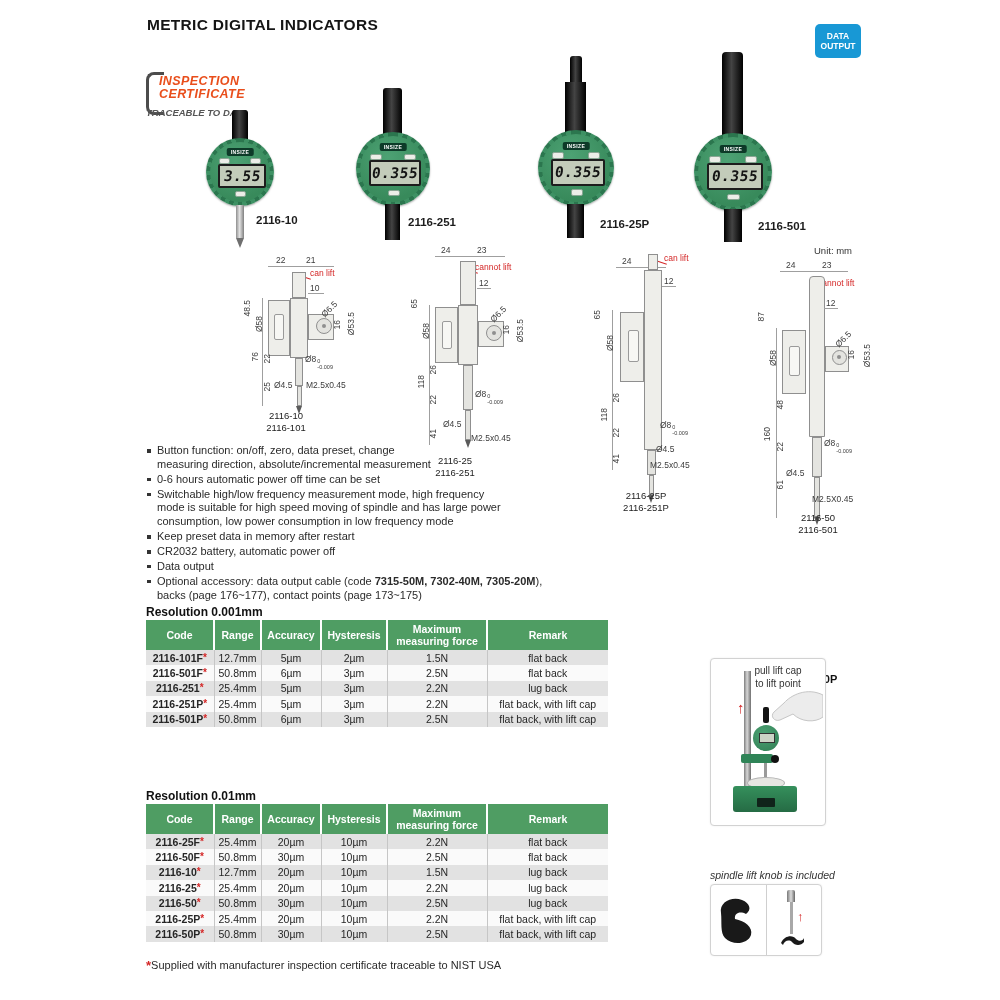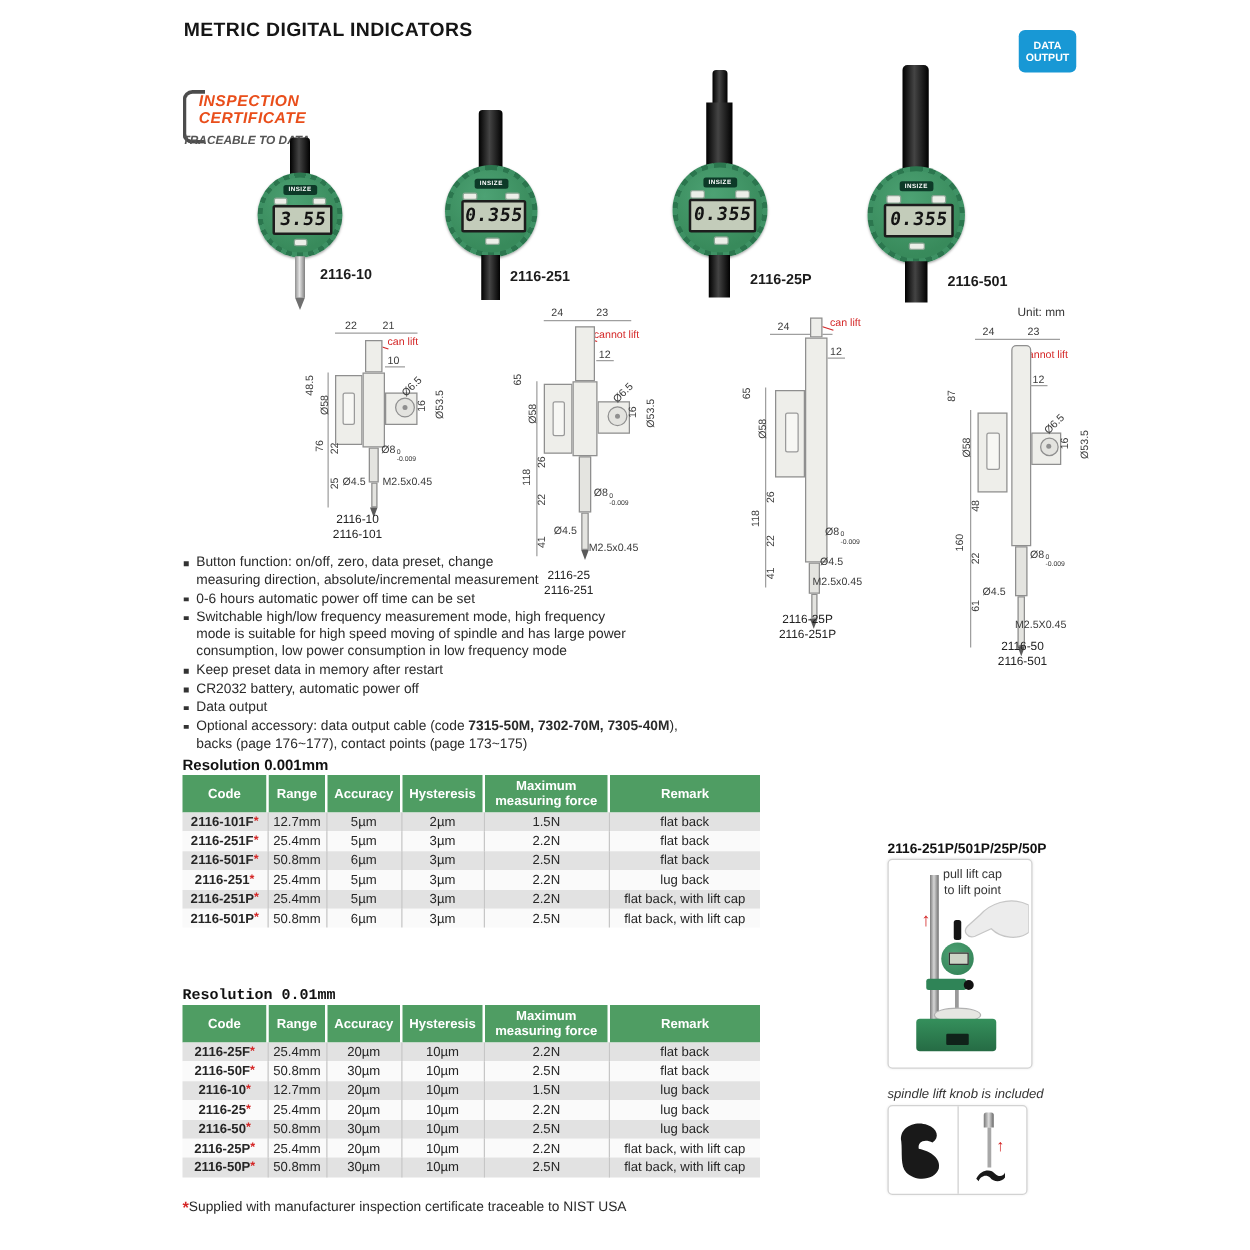--- a/index.html
+++ b/index.html
@@ -319,21 +319,21 @@
   <ul class="features" id="features">
       <li>Button function: on/off, zero, data preset, change
 measuring direction, absolute/incremental measurement</li>
       <li>0-6 hours automatic power off time can be set</li>
       <li>Switchable high/low frequency measurement mode, high frequency
 mode is suitable for high speed moving of spindle and has large power
 consumption, low power consumption in low frequency mode</li>
       <li>Keep preset data in memory after restart</li>
       <li>CR2032 battery, automatic power off</li>
       <li>Data output</li>
-      <li>Optional accessory: data output cable (code <b>7315-50M, 7302-70M, 7305-40M</b>),
+      <li>Optional accessory: data output cable (code <b>7315-50M, 7302-40M, 7305-20M</b>),
 backs (page 176~177), contact points (page 173~175)</li>
     </ul>
 
   <div class="sec-head" style="left:146px;top:605px;">Resolution 0.001mm</div>
   <table class="spec" style="left:146px;top:620px;">
       <colgroup>
         <col style="width: 68px;">
         <col style="width: 47px;">
         <col style="width: 60px;">
         <col style="width: 66px;">
@@ -353,28 +353,20 @@
       <tbody>
         <tr>
           <td>2116-101F<span class="star">*</span></td>
           <td>12.7mm</td>
           <td>5µm</td>
           <td>2µm</td>
           <td>1.5N</td>
           <td>flat back</td>
         </tr>
         <tr>
-          <td>2116-251F<span class="star">*</span></td>
-          <td>25.4mm</td>
-          <td>5µm</td>
-          <td>3µm</td>
-          <td>2.2N</td>
-          <td>flat back</td>
-        </tr>
-        <tr>
           <td>2116-501F<span class="star">*</span></td>
           <td>50.8mm</td>
           <td>6µm</td>
           <td>3µm</td>
           <td>2.5N</td>
           <td>flat back</td>
         </tr>
         <tr>
           <td>2116-251<span class="star">*</span></td>
           <td>25.4mm</td>
@@ -395,21 +387,21 @@
           <td>2116-501P<span class="star">*</span></td>
           <td>50.8mm</td>
           <td>6µm</td>
           <td>3µm</td>
           <td>2.5N</td>
           <td>flat back, with lift cap</td>
         </tr>
       </tbody>
     </table>
 
-  <div class="sec-head" style="left:146px;top:789px;font-family:Liberation Mono, monospace;">Resolution 0.01mm</div>
+  <div class="sec-head" style="left:146px;top:789px;">Resolution 0.01mm</div>
   <table class="spec" style="left:146px;top:804px;">
       <colgroup>
         <col style="width: 68px;">
         <col style="width: 47px;">
         <col style="width: 60px;">
         <col style="width: 66px;">
         <col style="width: 100px;">
         <col style="width: 121px;">
       </colgroup>
       <thead>
@@ -481,21 +473,21 @@
         </tr>
       </tbody>
     </table>
 
   <div class="footnote">
     <span class="star">*</span><span>Supplied with manufacturer inspection certificate traceable to NIST USA</span>
   </div>
 
   <div class="group-title">2116-251P/501P/25P/50P</div>
 
-  <div class="frame" style="left:710px;top:687px;width:114px;height:166px;">
+  <div class="frame" style="left:710px;top:658px;width:114px;height:166px;">
     <div class="pull-caption">pull lift cap
 to lift point</div>
     <div class="stand-col"></div>
     <svg width="58" height="40" style="position:absolute;right:2px;top:30px;">
       <path d="M58,6 C42,-2 26,6 19,14 L9,23 c-4,4 0,10 6,8 l13,-6 c8,8 22,9 30,3 Z" fill="#ececec" stroke="#c6c6c6" stroke-width="1"></path>
     </svg>
     <span style="position:absolute;left:26px;top:40px;color:#d42626;font-size:15px;font-weight:bold;">↑</span>
     <div style="position:absolute;left:52px;top:48px;width:6px;height:16px;background:#141414;border-radius:2px;"></div>
     <div style="position:absolute;left:42px;top:66px;width:26px;height:26px;border-radius:50%;background:radial-gradient(circle at 40% 35%,#4da274,#2f7d52);"></div>
     <div style="position:absolute;left:48px;top:74px;width:14px;height:8px;background:#ccd4c6;border:1px solid #333;"></div>

